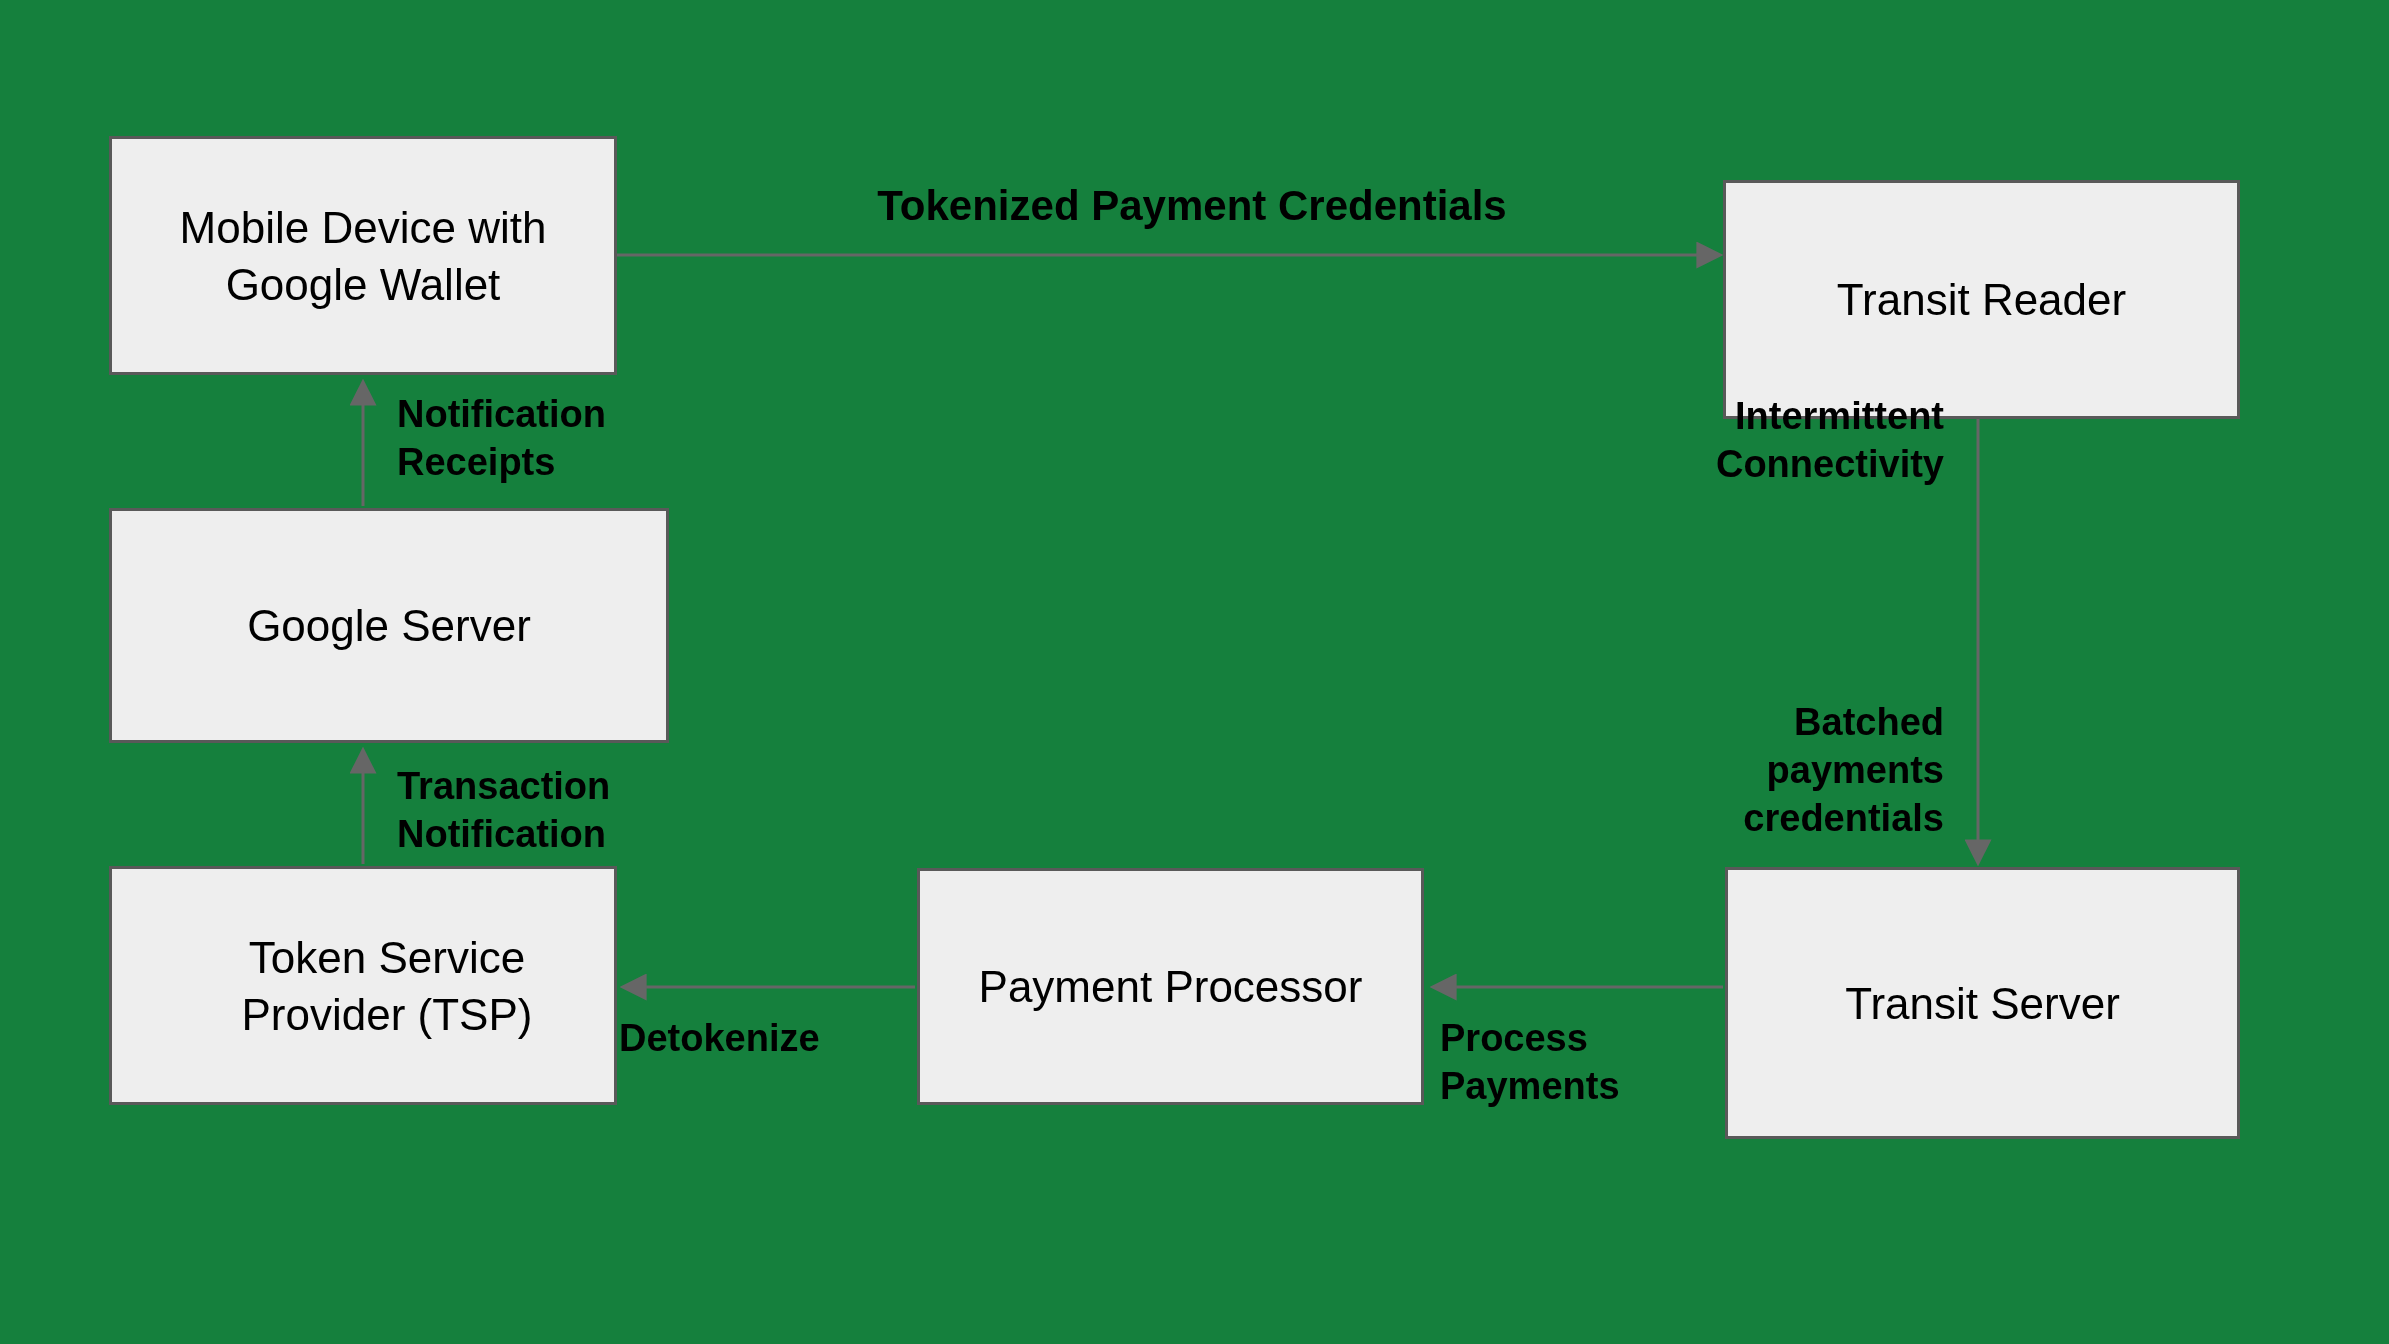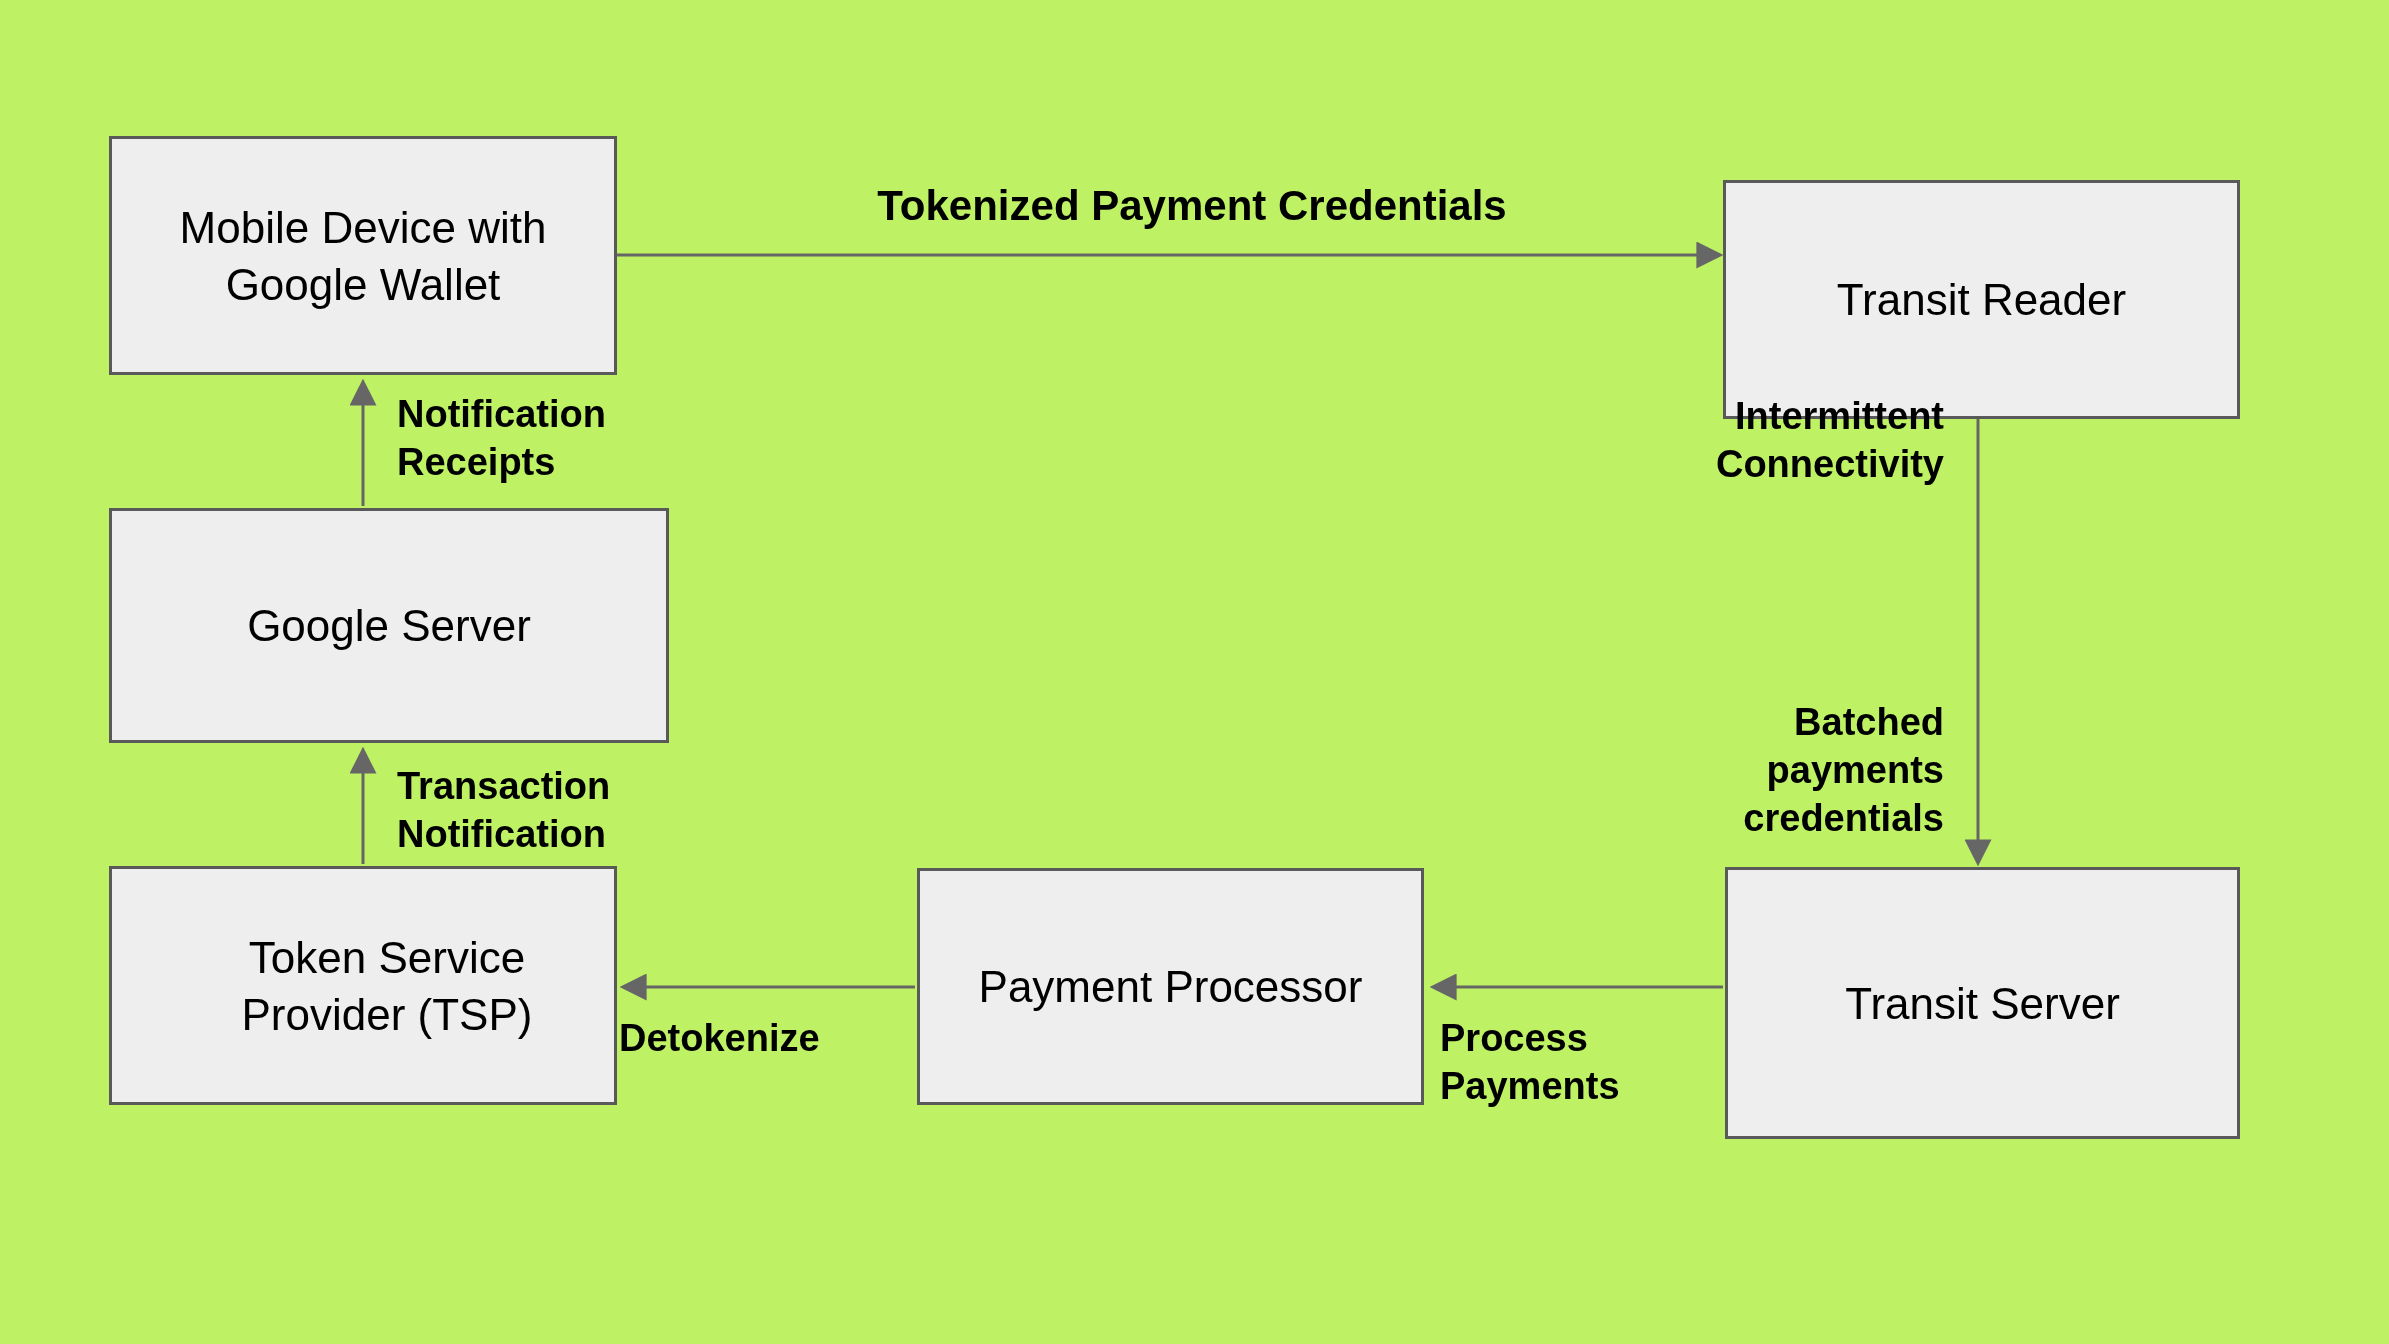--- a/index.html
+++ b/index.html
@@ -1,20 +1,20 @@
 <!DOCTYPE html>
 <html><head>
 <meta charset="utf-8">
 <style>
   html, body { margin: 0; padding: 0; background: #ffffff; }
   .canvas {
     position: relative;
     width: 2389px;
     height: 1344px;
-    background: #bef264;
+    background: #15803d;
     font-family: "Liberation Sans", sans-serif;
     overflow: hidden;
   }
   .node {
     position: absolute;
     background: #eeeeee;
     border: 3px solid #595959;
     box-sizing: border-box;
     display: flex;
     align-items: center;

